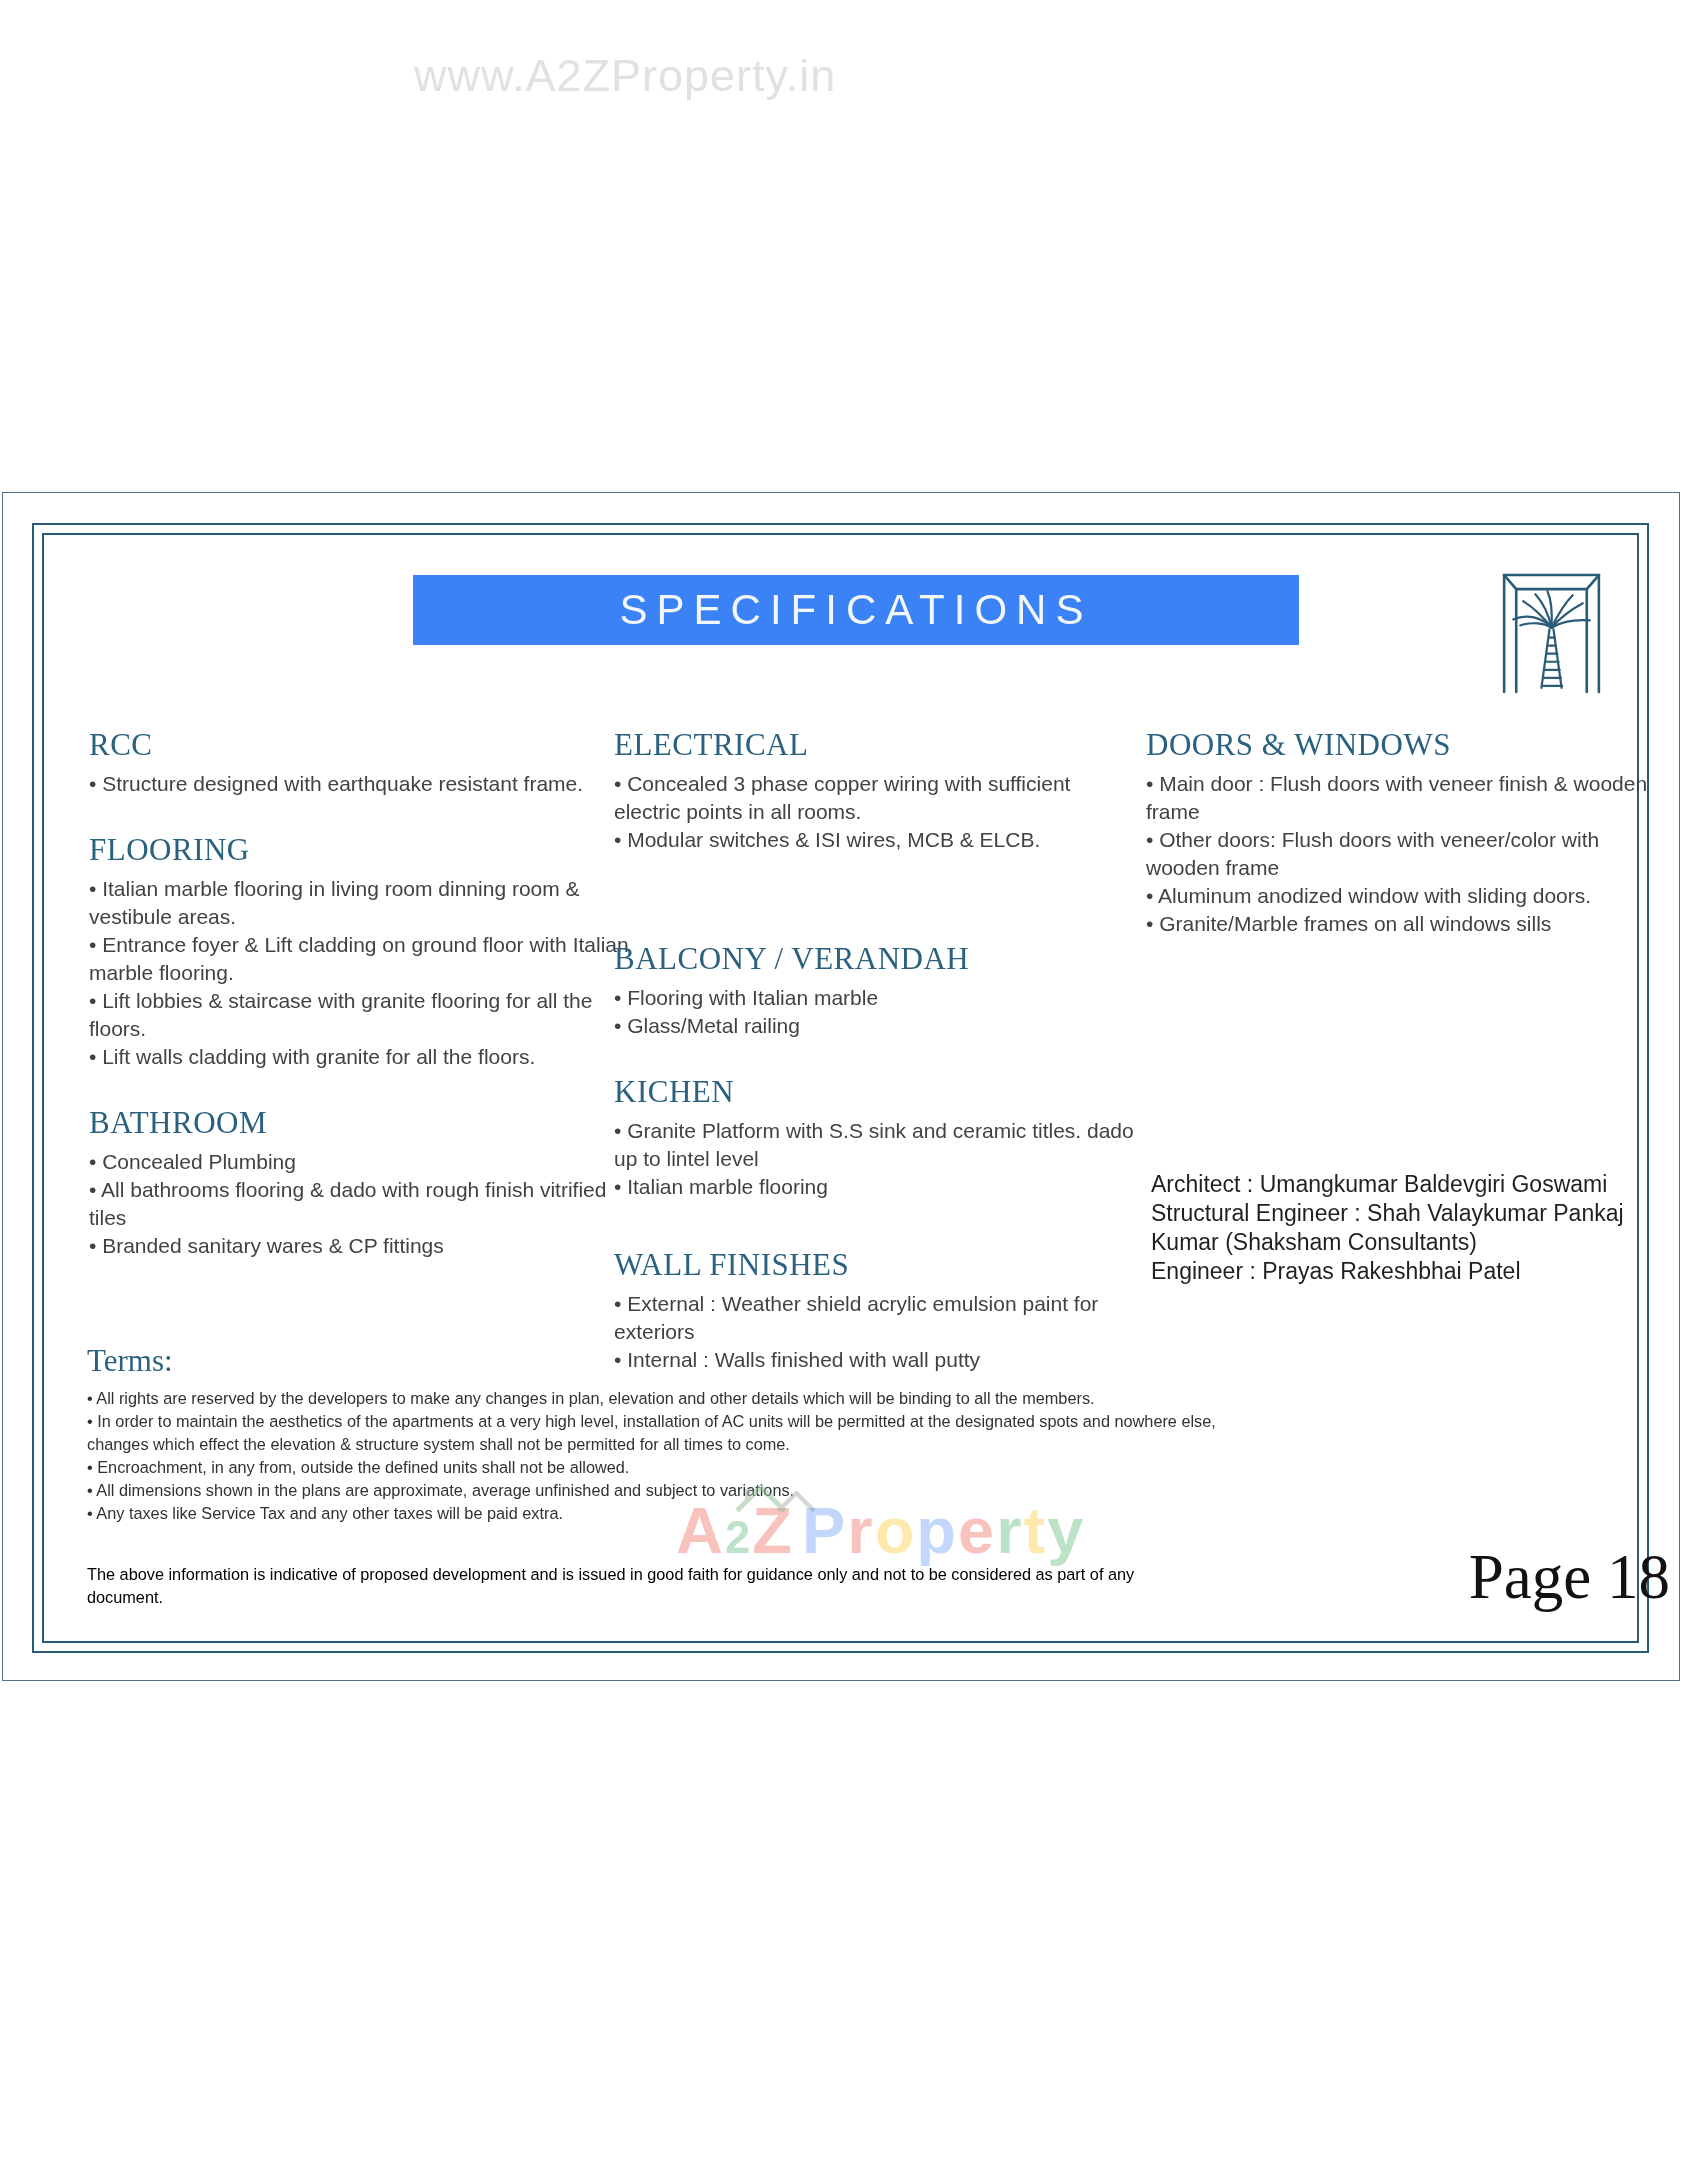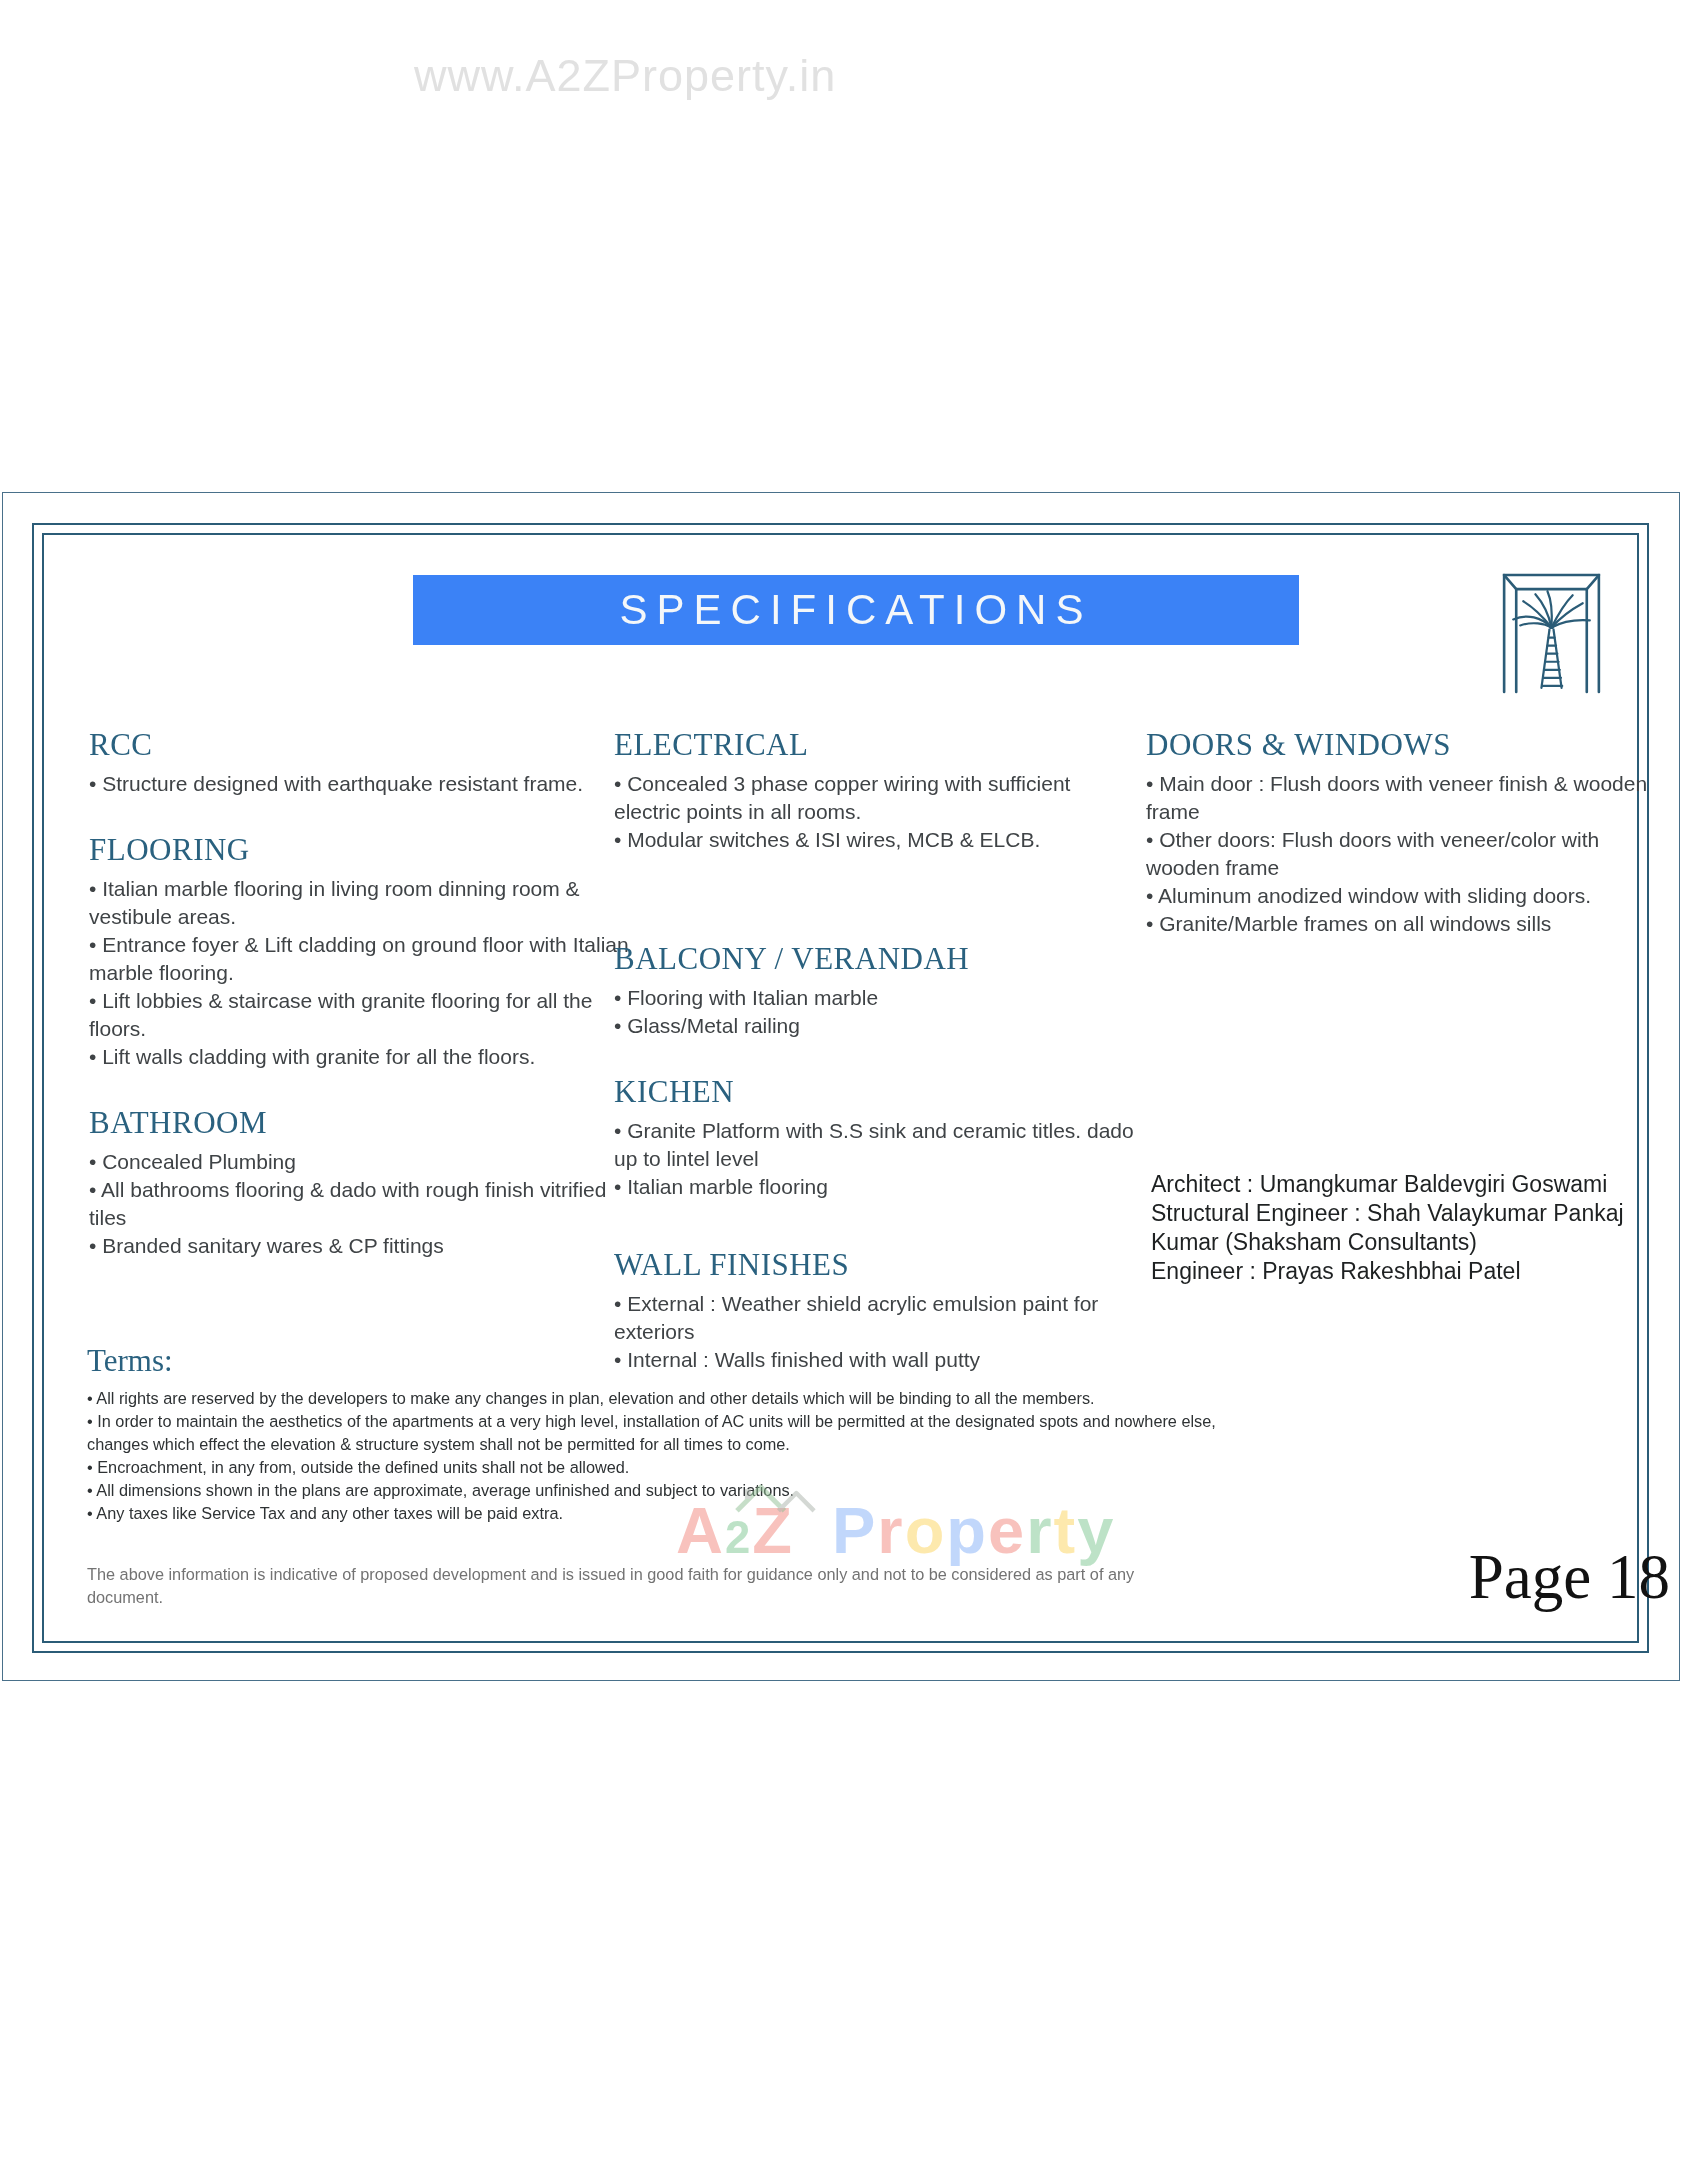--- a/index.html
+++ b/index.html
@@ -44,32 +44,32 @@
   .credits{position:absolute;left:1117px;top:645px;width:519px;
            font-size:23px;line-height:29px;color:#1e2122;}
 
   
   .terms{position:absolute;left:53px;top:818px;width:1139px;}
   .terms-title{font-family:"Liberation Serif",serif;font-size:31px;color:#2a617f;margin-bottom:8px;}
   .terms-list .line{font-size:16.3px;line-height:23px;color:#2e3234;}
 
   
   .disclaimer{position:absolute;left:53px;top:1038px;width:1049px;
-              font-size:16.3px;line-height:23px;color:#737373;}
+              font-size:16.3px;line-height:23px;color:#000000;}
 
   
   .page-num{position:absolute;left:1307px;top:1016px;width:329px;text-align:right;
             font-family:"Liberation Serif",serif;font-size:63px;color:#121212;}
 
   
   .wm-bottom{position:absolute;left:642px;top:968px;font-size:65px;font-weight:bold;
              letter-spacing:2px;white-space:nowrap;}
   .wm-a2z span,.wm-prop span{opacity:0.32;}
   .wm-a2z span:nth-child(2){font-size:0.7em;}
-  .wm-prop{margin-left:38px;}
+  .wm-prop{margin-left:8px;}
   .wm-houses{position:absolute;left:57px;top:-16px;opacity:0.5;}
 </style>
 </head>
 <body>
 
 <div class="page">
 
   <div class="wm-top">www.A2ZProperty.in</div>
 
   <div class="page-edge"></div>

